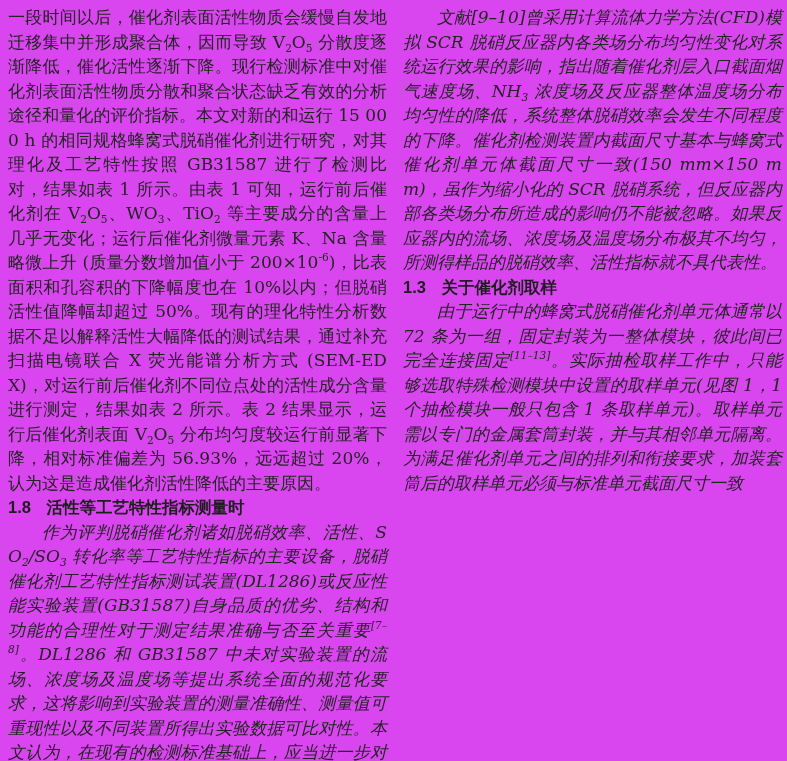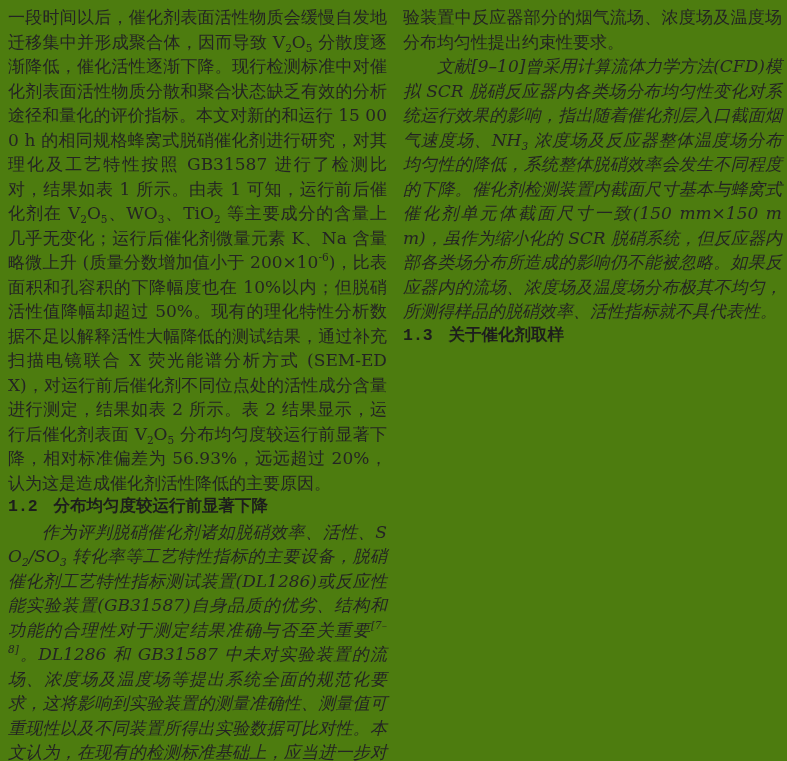--- a/index.html
+++ b/index.html
@@ -10,21 +10,21 @@
     background: #ffffff;
     overflow: hidden;
   }
   .page {
     box-sizing: border-box;
     width: 787px;
     height: 761px;
     padding: 5px 5px 0 8px;
     display: flex;
     gap: 16px;
-    background: #4d7c0f;
+    background: #d946ef;
     font-family: "DejaVu Serif", "Liberation Serif", serif;
     color: #242424;
   }
   .col {
     flex: 1 1 0;
     min-width: 0;
   }
   .col p.body {
     margin: 0;
     font-size: 17px;
@@ -35,21 +35,21 @@
   }
   .col p.indent {
     text-indent: 2em;
     font-style: italic;
   }
   .col h2.heading {
     margin: 0;
     font-size: 16.5px;
     line-height: 24.5px;
     font-weight: 700;
-    font-family: Liberation Mono, monospace;
+    font-family: Liberation Sans, sans-serif;
     color: #1d1d1d;
     text-align: left;
     white-space: nowrap;
   }
   .col h2.heading .hnum {
     display: inline-block;
     margin-right: 0.95em;
   }
   sub, sup {
     font-size: 0.62em;
@@ -57,21 +57,21 @@
   }
   sup { vertical-align: super; }
   sub { vertical-align: sub; }
 </style>
 </head>
 <body>
 
 <div class="page">
   <div class="col">
       <p class="body">一段时间以后，催化剂表面活性物质会缓慢自发地迁移集中并形成聚合体，因而导致 V<sub>2</sub>O<sub>5</sub> 分散度逐渐降低，催化活性逐渐下降。现行检测标准中对催化剂表面活性物质分散和聚合状态缺乏有效的分析途径和量化的评价指标。本文对新的和运行 15 000 h 的相同规格蜂窝式脱硝催化剂进行研究，对其理化及工艺特性按照 GB31587 进行了检测比对，结果如表 1 所示。由表 1 可知，运行前后催化剂在 V<sub>2</sub>O<sub>5</sub>、WO<sub>3</sub>、TiO<sub>2</sub> 等主要成分的含量上几乎无变化；运行后催化剂微量元素 K、Na 含量略微上升 (质量分数增加值小于 200×10<sup>-6</sup>)，比表面积和孔容积的下降幅度也在 10%以内；但脱硝活性值降幅却超过 50%。现有的理化特性分析数据不足以解释活性大幅降低的测试结果，通过补充扫描电镜联合 X 荧光能谱分析方式 (SEM-EDX)，对运行前后催化剂不同位点处的活性成分含量进行测定，结果如表 2 所示。表 2 结果显示，运行后催化剂表面 V<sub>2</sub>O<sub>5</sub> 分布均匀度较运行前显著下降，相对标准偏差为 56.93%，远远超过 20%，认为这是造成催化剂活性降低的主要原因。</p>
-      <h2 class="heading"><span class="hnum">1.2</span><span>分布均匀度较运行前显著下降</span></h2>
+      <h2 class="heading"><span class="hnum">1.8</span><span>活性等工艺特性指标测量时</span></h2>
       <p class="body indent">作为评判脱硝催化剂诸如脱硝效率、活性、SO<sub>2</sub>/SO<sub>3</sub> 转化率等工艺特性指标的主要设备，脱硝催化剂工艺特性指标测试装置(DL1286)或反应性能实验装置(GB31587)自身品质的优劣、结构和功能的合理性对于测定结果准确与否至关重要<sup>[7–8]</sup>。DL1286 和 GB31587 中未对实验装置的流场、浓度场及温度场等提出系统全面的规范化要求，这将影响到实验装置的测量准确性、测量值可重现性以及不同装置所得出实验数据可比对性。本文认为，在现有的检测标准基础上，应当进一步对实</p>
     </div>
   <div class="col">
-      <p class="body">验装置中反应器部分的烟气流场、浓度场及温度场分布均匀性提出约束性要求。</p>
       <p class="body indent">文献[9–10]曾采用计算流体力学方法(CFD)模拟 SCR 脱硝反应器内各类场分布均匀性变化对系统运行效果的影响，指出随着催化剂层入口截面烟气速度场、NH<sub>3</sub> 浓度场及反应器整体温度场分布均匀性的降低，系统整体脱硝效率会发生不同程度的下降。催化剂检测装置内截面尺寸基本与蜂窝式催化剂单元体截面尺寸一致(150 mm×150 mm)，虽作为缩小化的 SCR 脱硝系统，但反应器内部各类场分布所造成的影响仍不能被忽略。如果反应器内的流场、浓度场及温度场分布极其不均匀，所测得样品的脱硝效率、活性指标就不具代表性。</p>
       <h2 class="heading"><span class="hnum">1.3</span><span>关于催化剂取样</span></h2>
+      <p class="body indent">由于运行中的蜂窝式脱硝催化剂单元体通常以 72 条为一组，固定封装为一整体模块，彼此间已完全连接固定<sup>[11–13]</sup>。实际抽检取样工作中，只能够选取特殊检测模块中设置的取样单元(见图 1，1 个抽检模块一般只包含 1 条取样单元)。取样单元需以专门的金属套筒封装，并与其相邻单元隔离。为满足催化剂单元之间的排列和衔接要求，加装套筒后的取样单元必须与标准单元截面尺寸一致</p>
     </div>
 </div>
 
 </body></html>

